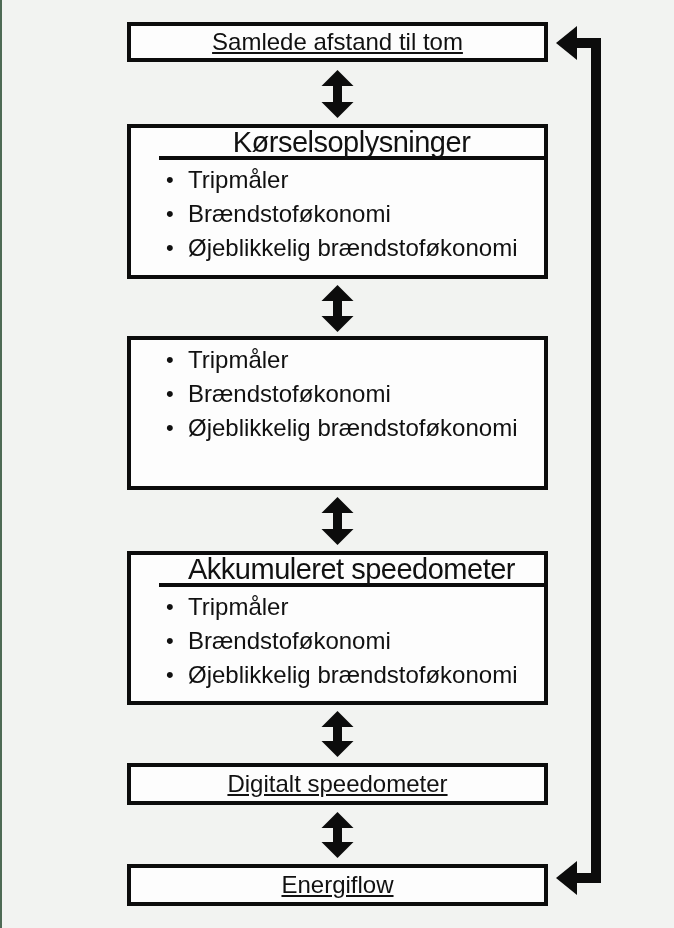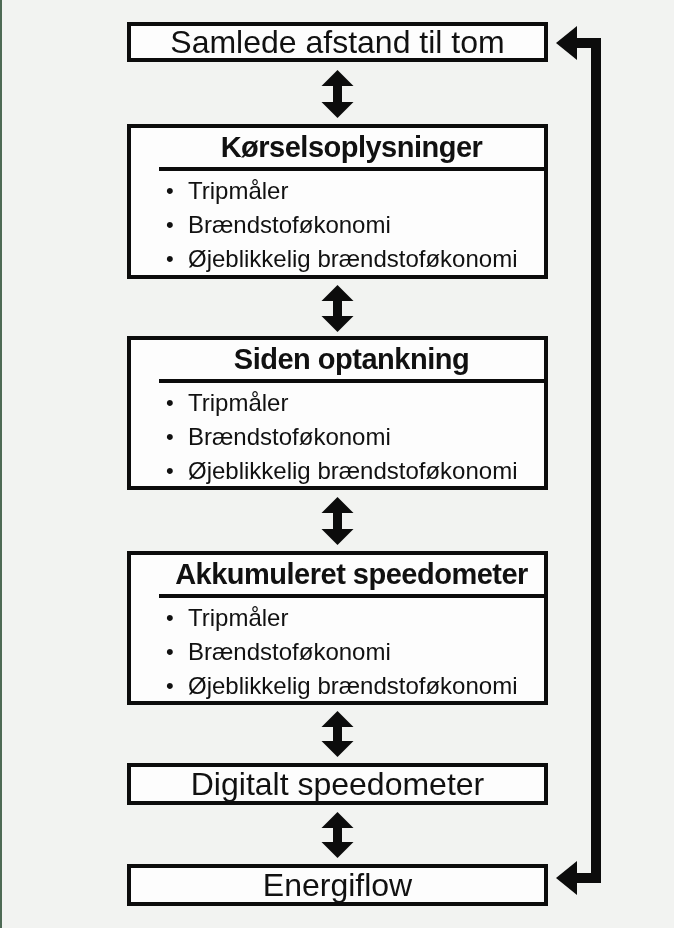--- a/index.html
+++ b/index.html
@@ -34,30 +34,31 @@
     left: 127px;
     width: 421px;
     background: var(--box-fill, #fdfdfd);
     border: 4px solid var(--box-border, #0c0c0c);
     box-sizing: border-box;
   }
   .box.plain {
     display: flex;
     align-items: center;
     justify-content: center;
-    font-size: 32px;
+    font-size: 24px;
+    text-decoration: underline;
   }
   .box-header {
-    height: 43px;
+    height: 32px;
     box-sizing: border-box;
     border-bottom: 4px solid var(--box-border, #0c0c0c);
     display: flex;
     align-items: center;
     justify-content: center;
-    font-weight: 700;
+    font-weight: 400;
     font-size: 29px;
     letter-spacing: -0.5px;
     margin-left: 28px;
   }
   .box-list {
     list-style: none;
     margin: 0;
     padding: 3px 0 0 16px;
   }
   .box-list li {
@@ -130,21 +131,20 @@
   <div class="box box-2">
     <div class="box-header">Kørselsoplysninger</div>
     <ul class="box-list">
       <li>Tripmåler</li>
       <li>Brændstoføkonomi</li>
       <li>Øjeblikkelig brændstoføkonomi</li>
     </ul>
   </div>
 
   <div class="box box-3">
-    <div class="box-header">Siden optankning</div>
     <ul class="box-list">
       <li>Tripmåler</li>
       <li>Brændstoføkonomi</li>
       <li>Øjeblikkelig brændstoføkonomi</li>
     </ul>
   </div>
 
   <div class="box box-4">
     <div class="box-header">Akkumuleret speedometer</div>
     <ul class="box-list">

